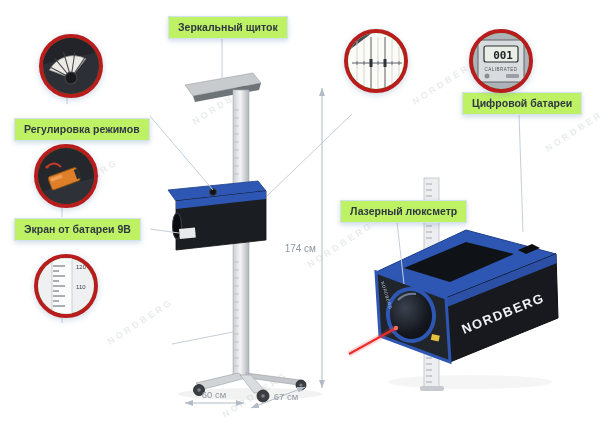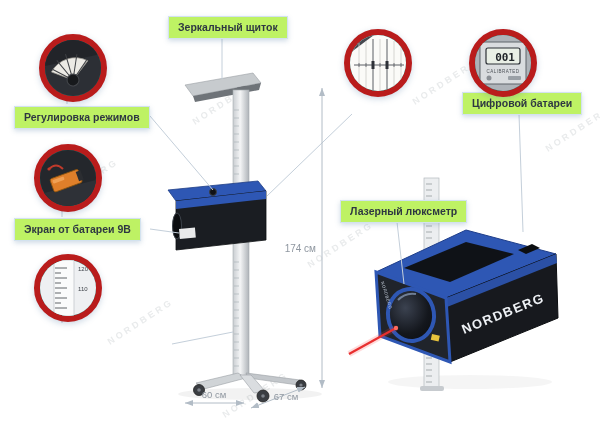--- a/index.html
+++ b/index.html
@@ -4,21 +4,21 @@
 <style>
   html,body{margin:0;padding:0;background:#fff;}
   .stage{position:relative;width:600px;height:431px;background:#ffffff;overflow:hidden;
          font-family:"Liberation Sans",sans-serif;}
   .art{position:absolute;left:0;top:0;z-index:1;font-family:"Liberation Sans",sans-serif;}
   .callout-label{position:absolute;z-index:3;background:#bef264;border:1px solid #d3e2ef;
          border-radius:0;padding:4px 9px;font-weight:bold;font-size:10.5px;line-height:1.25;
          color:#2e3742;box-shadow:0 2px 5px rgba(90,130,170,.28);white-space:nowrap;}
   .callout-label.wide{white-space:normal;width:138px;text-align:left;}
   .callout-circle{position:absolute;z-index:3;width:56px;height:56px;border-radius:50%;
-         background:#0f766e;border:6px solid #b91c1c;box-shadow:0 2px 6px rgba(90,130,170,.3);
+         background:#4d7c0f;border:4px solid #b91c1c;box-shadow:0 2px 6px rgba(90,130,170,.3);
          overflow:hidden;}
   .callout-circle svg{display:block;width:100%;height:100%;font-family:"Liberation Sans",sans-serif;}
   .lcd{font-family:"DejaVu Sans Mono",monospace;}
 </style>
 </head>
 <body>
 
 <div class="stage">
 
   <svg class="art" width="600" height="431" viewBox="0 0 600 431">
@@ -124,21 +124,21 @@
       <line x1="322" y1="88" x2="322" y2="388" stroke="#b2bcc6" stroke-width="1" marker-start="url(#arr)" marker-end="url(#arr)"></line>
       <text x="316" y="252" text-anchor="end">174 см</text>
       <line x1="185" y1="403" x2="244" y2="403" stroke="#b2bcc6" stroke-width="1" marker-start="url(#arr)" marker-end="url(#arr)"></line>
       <text x="214" y="398" text-anchor="middle" font-size="9.5">60 см</text>
       <line x1="251" y1="408" x2="305" y2="387" stroke="#b2bcc6" stroke-width="1" marker-start="url(#arr)" marker-end="url(#arr)"></line>
       <text x="286" y="400" text-anchor="middle" font-size="9.5">67 см</text>
     </g>
   </svg>
 
   <div class="callout-label" style="left:168px;top:16px">Зеркальный щиток</div>
-  <div class="callout-label" style="left:14px;top:106px">Регулировка режимов</div>
+  <div class="callout-label" style="left:14px;top:118px">Регулировка режимов</div>
   <div class="callout-label" style="left:14px;top:218px">Экран от батареи 9В</div>
   <div class="callout-label" style="left:462px;top:92px">Цифровой батареи</div>
   <div class="callout-label" style="left:340px;top:200px">Лазерный люксметр</div>
 
   <div class="callout-circle" style="left:39px;top:34px">
     <svg viewBox="0 0 56 56">
       <rect width="56" height="56" fill="#2c2f35"></rect>
       <path d="M0 0 H56 V14 L0 26 Z" fill="#222429"></path>
       <g transform="rotate(-14 28 40)">
         <path d="M28 40 L9 27 A27 27 0 0 1 47 25 Z" fill="#eceae5" stroke="#97958e" stroke-width="0.7"></path>

